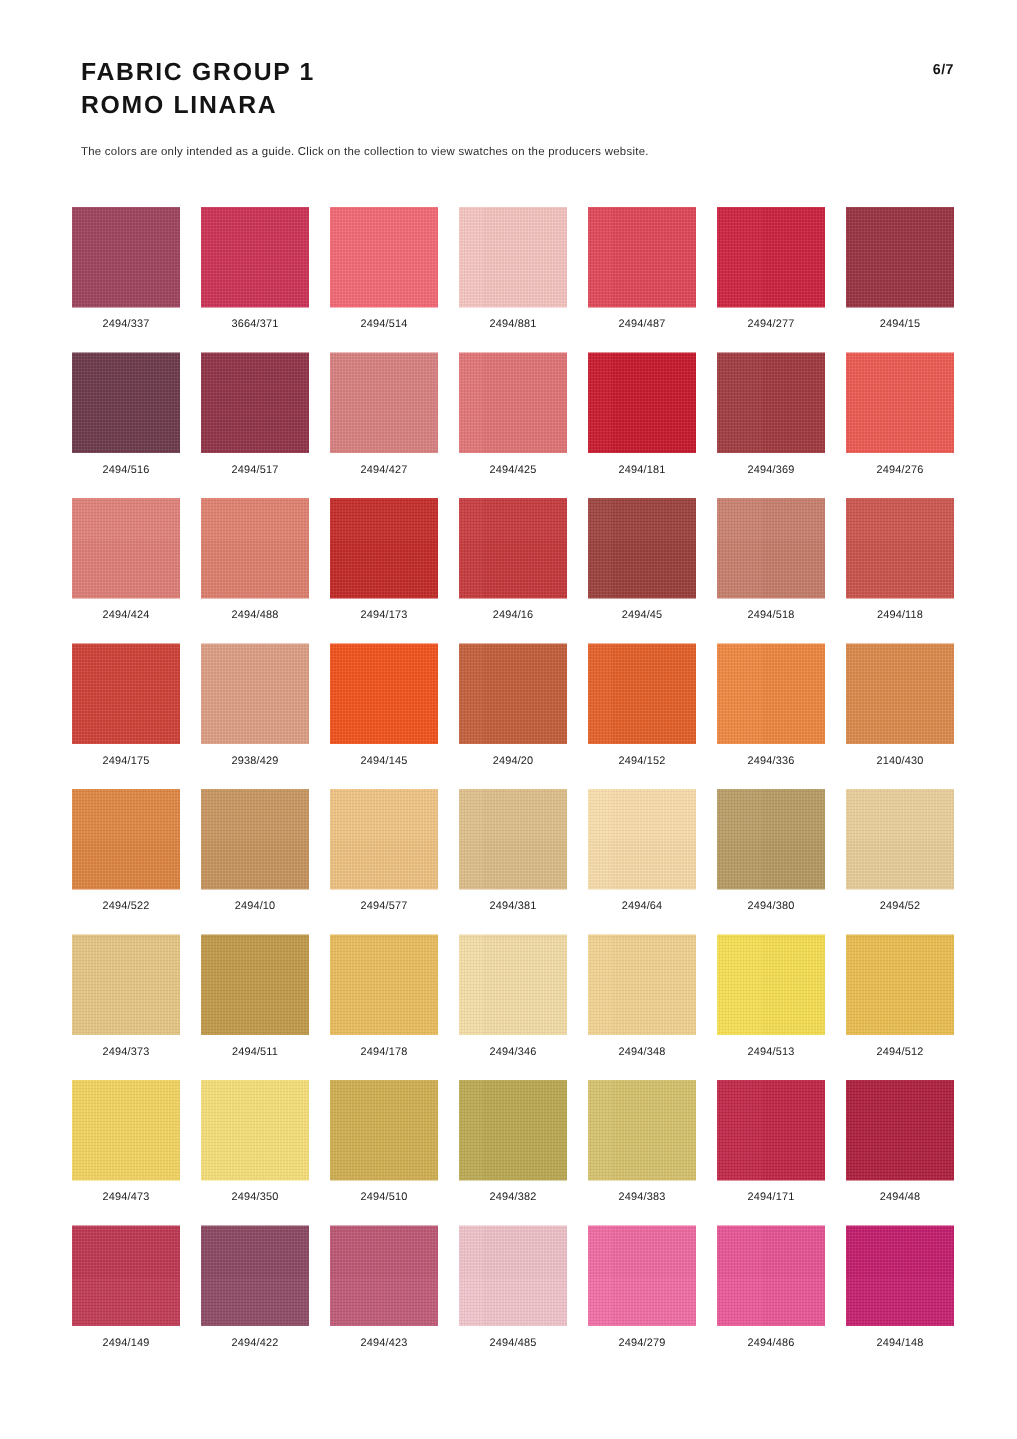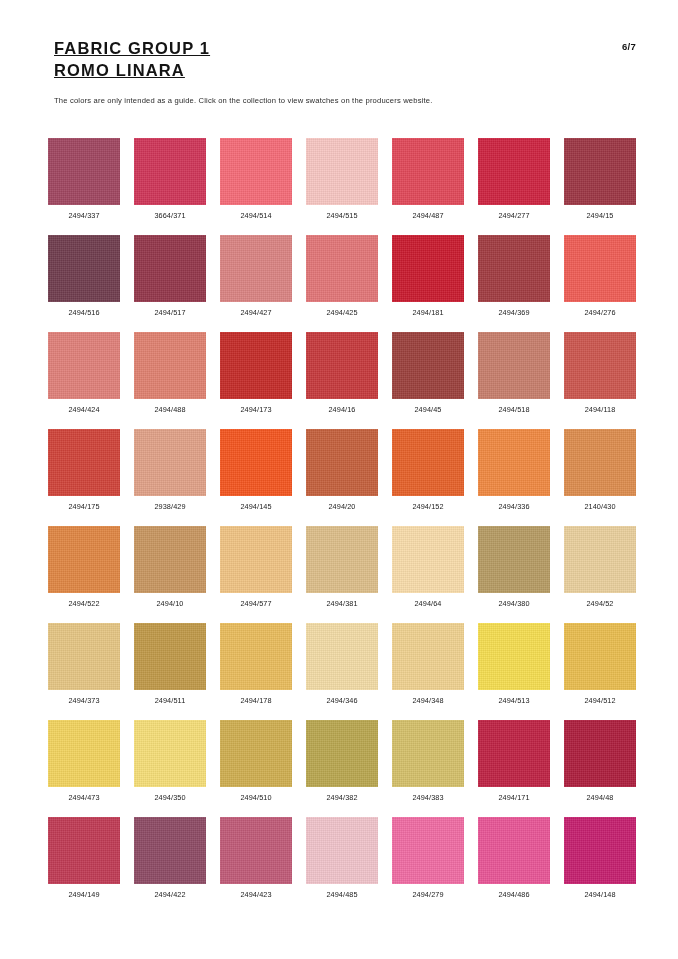--- a/index.html
+++ b/index.html
@@ -33,21 +33,20 @@
   }
   .titles {
     line-height: 1.32;
   }
   .title-line {
     font-size: 16.5px;
     font-weight: bold;
     letter-spacing: 1.15px;
     color: #141414;
     white-space: nowrap;
-    text-decoration: underline;
   }
   .page-number {
     font-size: 9.5px;
     font-weight: bold;
     letter-spacing: 0.3px;
     color: #141414;
     padding-top: 3px;
   }
   .subtitle {
     position: absolute;
@@ -124,21 +123,21 @@
       <div class="swatch-cell">
         <div class="swatch-chip" style="background-color: rgb(207, 53, 88);"></div>
         <div class="swatch-label">3664/371</div>
       </div>
       <div class="swatch-cell">
         <div class="swatch-chip" style="background-color: rgb(245, 107, 119);"></div>
         <div class="swatch-label">2494/514</div>
       </div>
       <div class="swatch-cell">
         <div class="swatch-chip" style="background-color: rgb(247, 198, 194);"></div>
-        <div class="swatch-label">2494/515</div>
+        <div class="swatch-label">2494/881</div>
       </div>
       <div class="swatch-cell">
         <div class="swatch-chip" style="background-color: rgb(225, 72, 89);"></div>
         <div class="swatch-label">2494/487</div>
       </div>
       <div class="swatch-cell">
         <div class="swatch-chip" style="background-color: rgb(205, 35, 64);"></div>
         <div class="swatch-label">2494/277</div>
       </div>
       <div class="swatch-cell">

